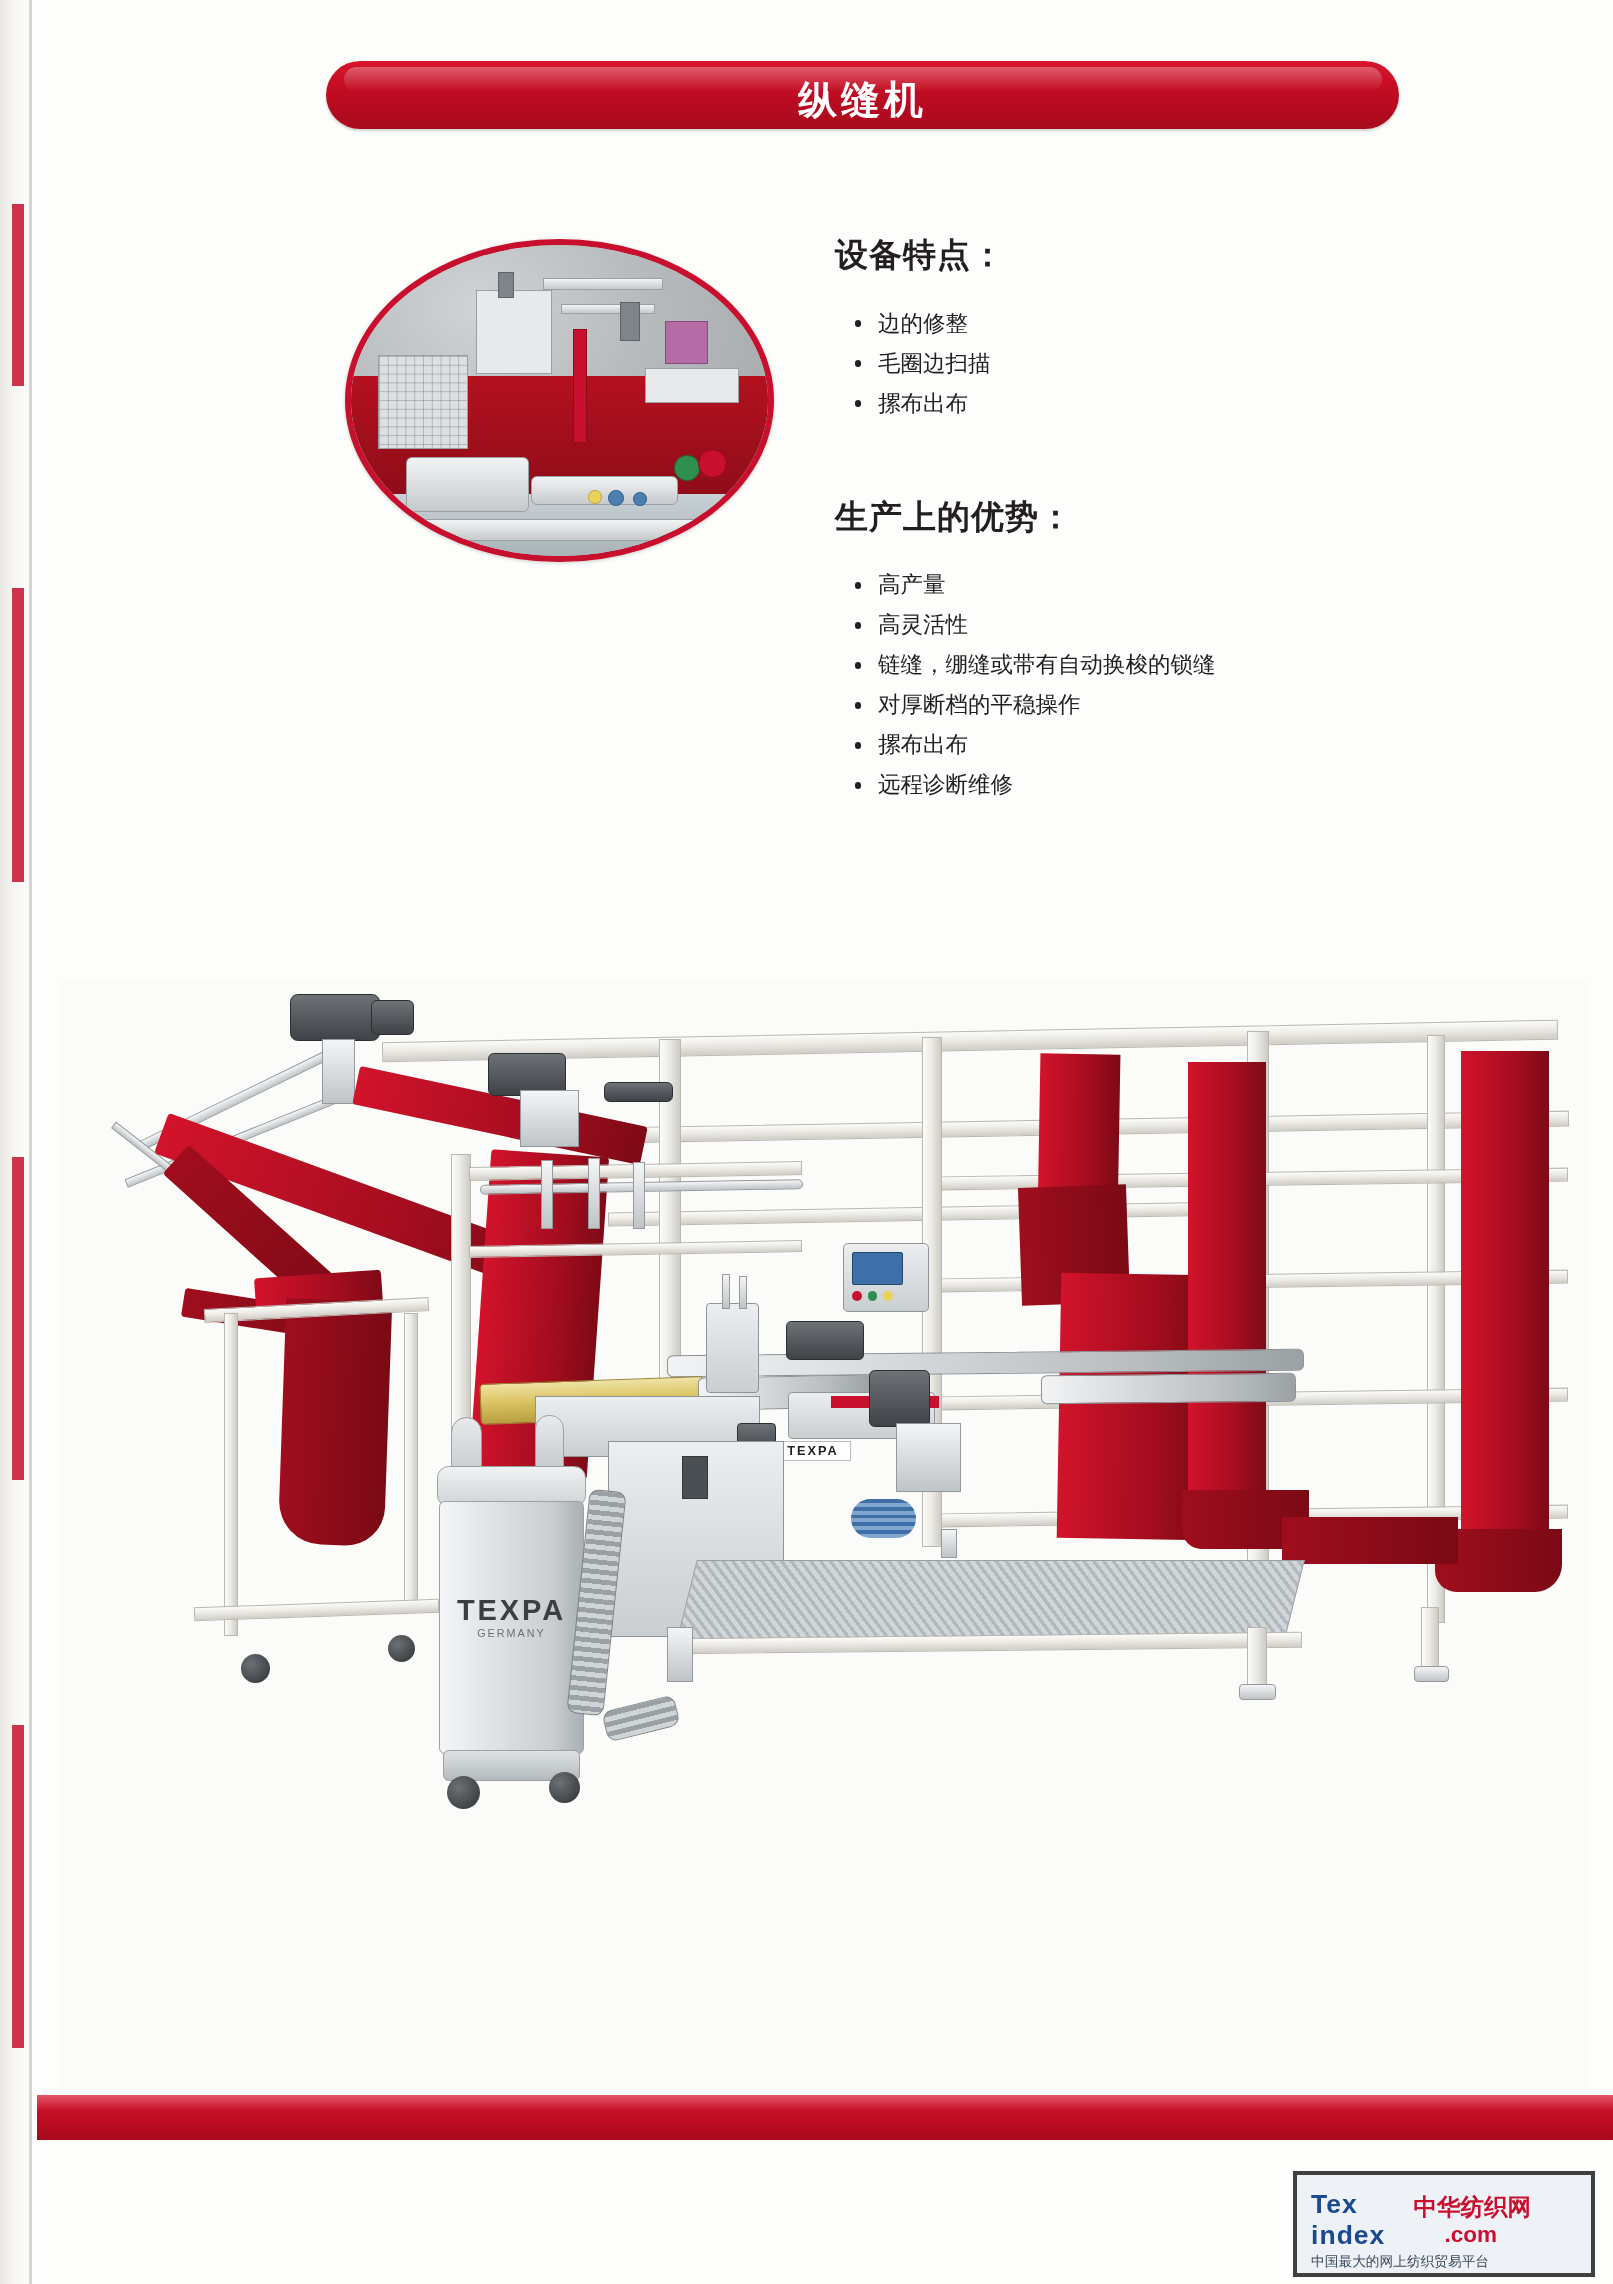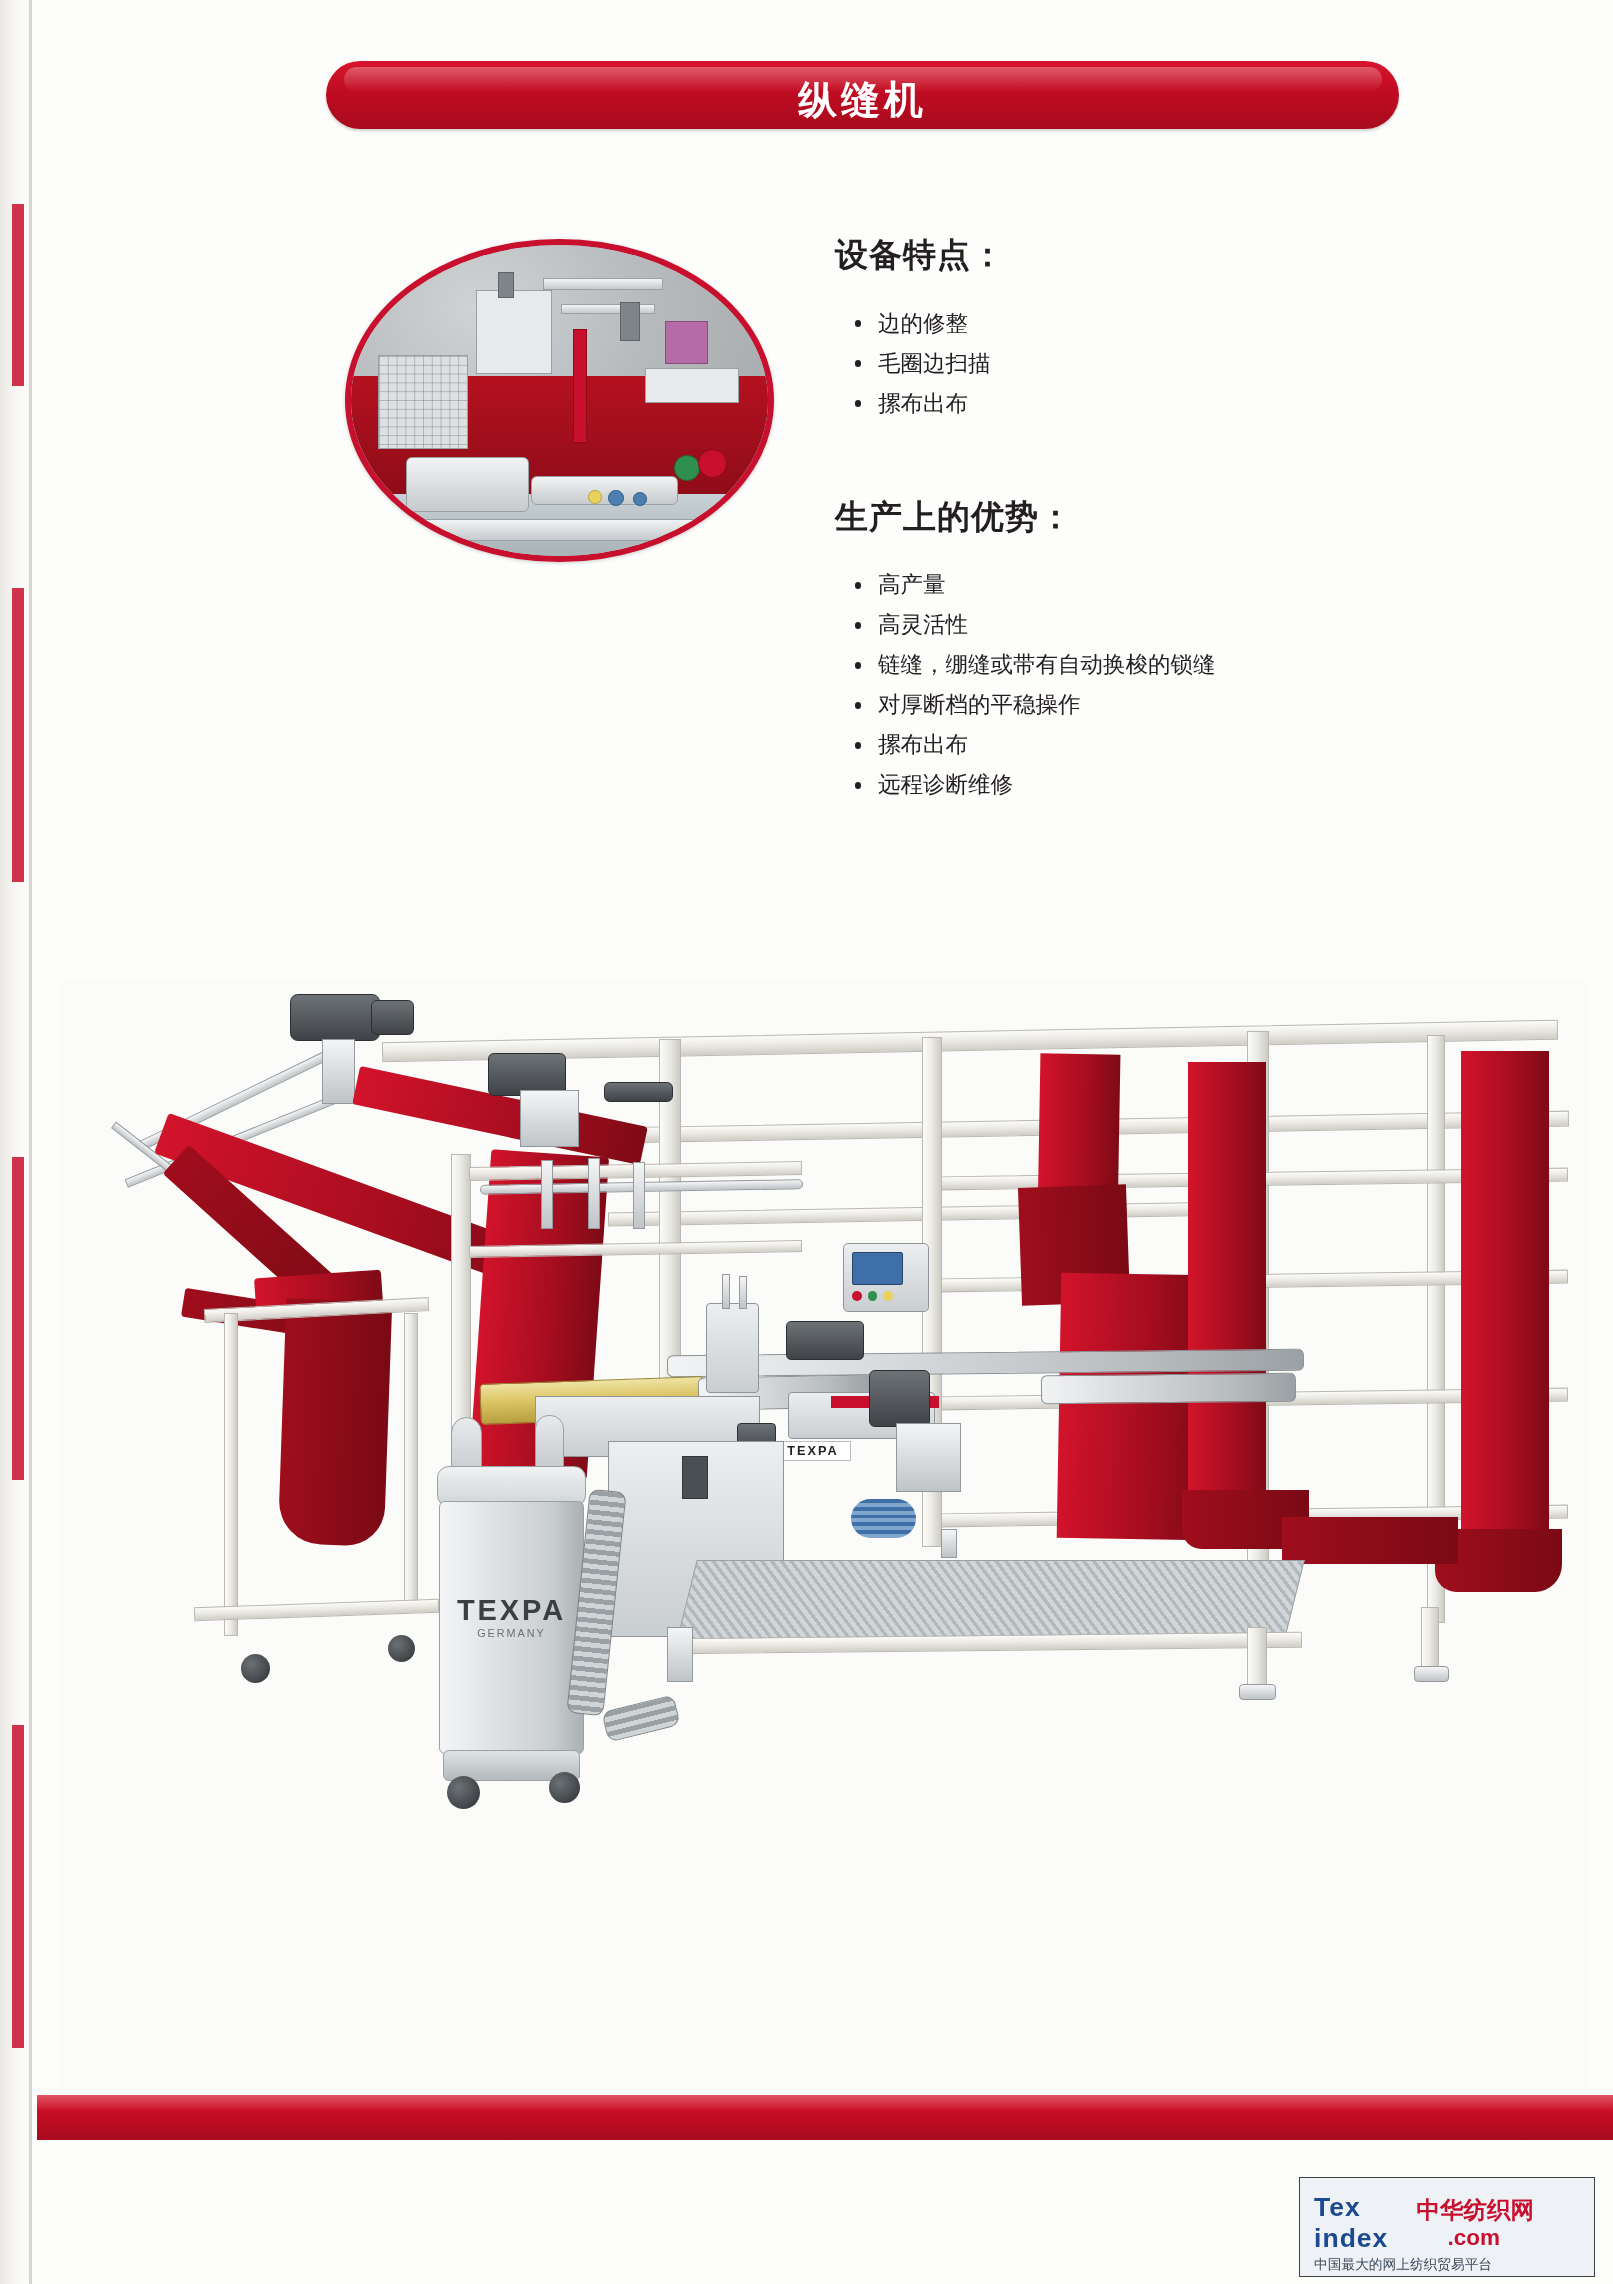--- a/index.html
+++ b/index.html
@@ -268,21 +268,21 @@
     width: 100%; height: 15.7px;
     background: linear-gradient(to bottom, rgba(255,255,255,.28), rgba(255,255,255,0));
   }
 
   
   .watermark {
     position: absolute;
     right: 17.6px; bottom: 7.8px;
     width: 294px; height: 98px;
     background: #eef2f7;
-    border: 1px solid #404040;
+    border: 4px solid #404040;
   }
   .wm-row { position: absolute; left: 13.7px; font-family: "Liberation Sans", sans-serif; }
   .wm-tex { top: 13.7px; font-size: 26.5px; font-weight: bold; color: #1b4a8f; letter-spacing: 1px; }
   .wm-cn { top: 15.7px; left: 116px; font-size: 23.5px; font-weight: bold; color: #c8102e; }
   .wm-index { top: 45px; font-size: 26.5px; font-weight: bold; color: #1b4a8f; letter-spacing: 1px; }
   .wm-dot { top: 47px; left: 147px; font-size: 22.5px; font-weight: bold; color: #c8102e; }
   .wm-sub { top: 78px; left: 13.7px; font-size: 13.7px; color: #3b4a5a; }
 </style>
 </head>
 <body>

